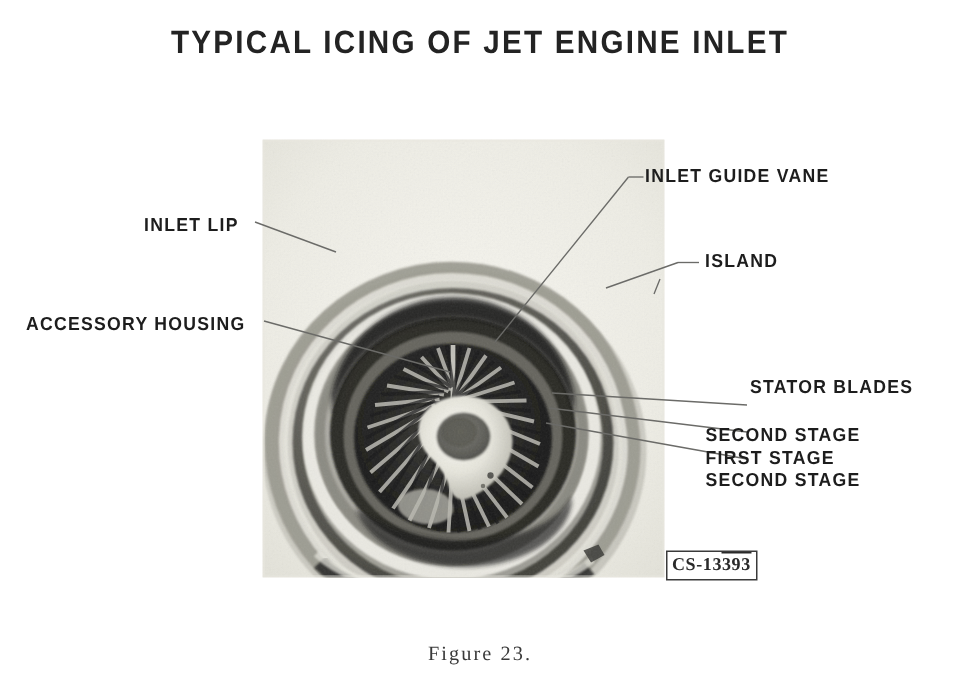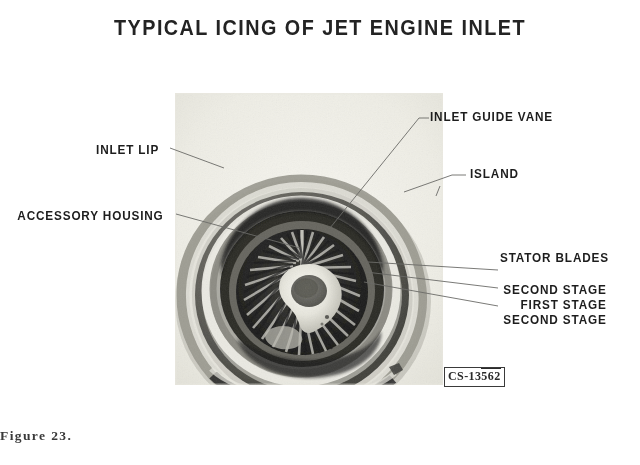--- a/index.html
+++ b/index.html
@@ -67,21 +67,21 @@
   #label-accessory-housing    { left: 8px;   top: 209px; transform-origin: right center; }
   #label-inlet-guide-vane     { left: 430px; top: 110px; }
   #label-island               { left: 470px; top: 167px; }
   #label-stator-blades        { left: 500px; top: 251px; }
 
   #label-stage-group {
     position: absolute;
     left: 466px;
     top: 283px;
     width: 145px;
-    text-align: right;
+    text-align: left;
   }
   #label-stage-group .stage-line {
     font-family: "Liberation Sans", sans-serif;
     font-size: 12.5px;
     font-weight: bold;
     letter-spacing: 0.9px;
     color: #1d1d1d;
     white-space: nowrap;
     line-height: 15px;
     transform: scaleX(0.94);
@@ -114,26 +114,26 @@
     border-top: 1.4px solid #2a2a2a;
     padding-top: 0px;
   }
 
   
   #caption {
     position: absolute;
     left: 0;
     top: 428px;
     width: 640px;
+    text-align: center;
     font-family: "Liberation Serif", serif;
     font-size: 13.5px;
     letter-spacing: 1.4px;
     color: #3a3a3a;
     white-space: nowrap;
-    font-weight: bold;
   }
 </style>
 </head>
 <body>
 
 <div id="page">
 
   <div id="title">TYPICAL ICING OF JET ENGINE INLET</div>
 
   <div id="photo-wrap">
@@ -351,17 +351,17 @@
   <div class="callout right" id="label-island">ISLAND</div>
 
   <div class="callout right" id="label-stator-blades">STATOR BLADES</div>
 
   <div id="label-stage-group">
     <div class="stage-line">SECOND STAGE</div>
     <div class="stage-line">FIRST STAGE</div>
     <div class="stage-line">SECOND STAGE</div>
   </div>
 
-  <div id="photo-code"><span>CS-13</span><span class="overbar">562</span></div>
+  <div id="photo-code"><span>CS-13</span><span class="overbar">393</span></div>
 
   <div id="caption">Figure 23.</div>
 
 </div>
 
 </body></html>

